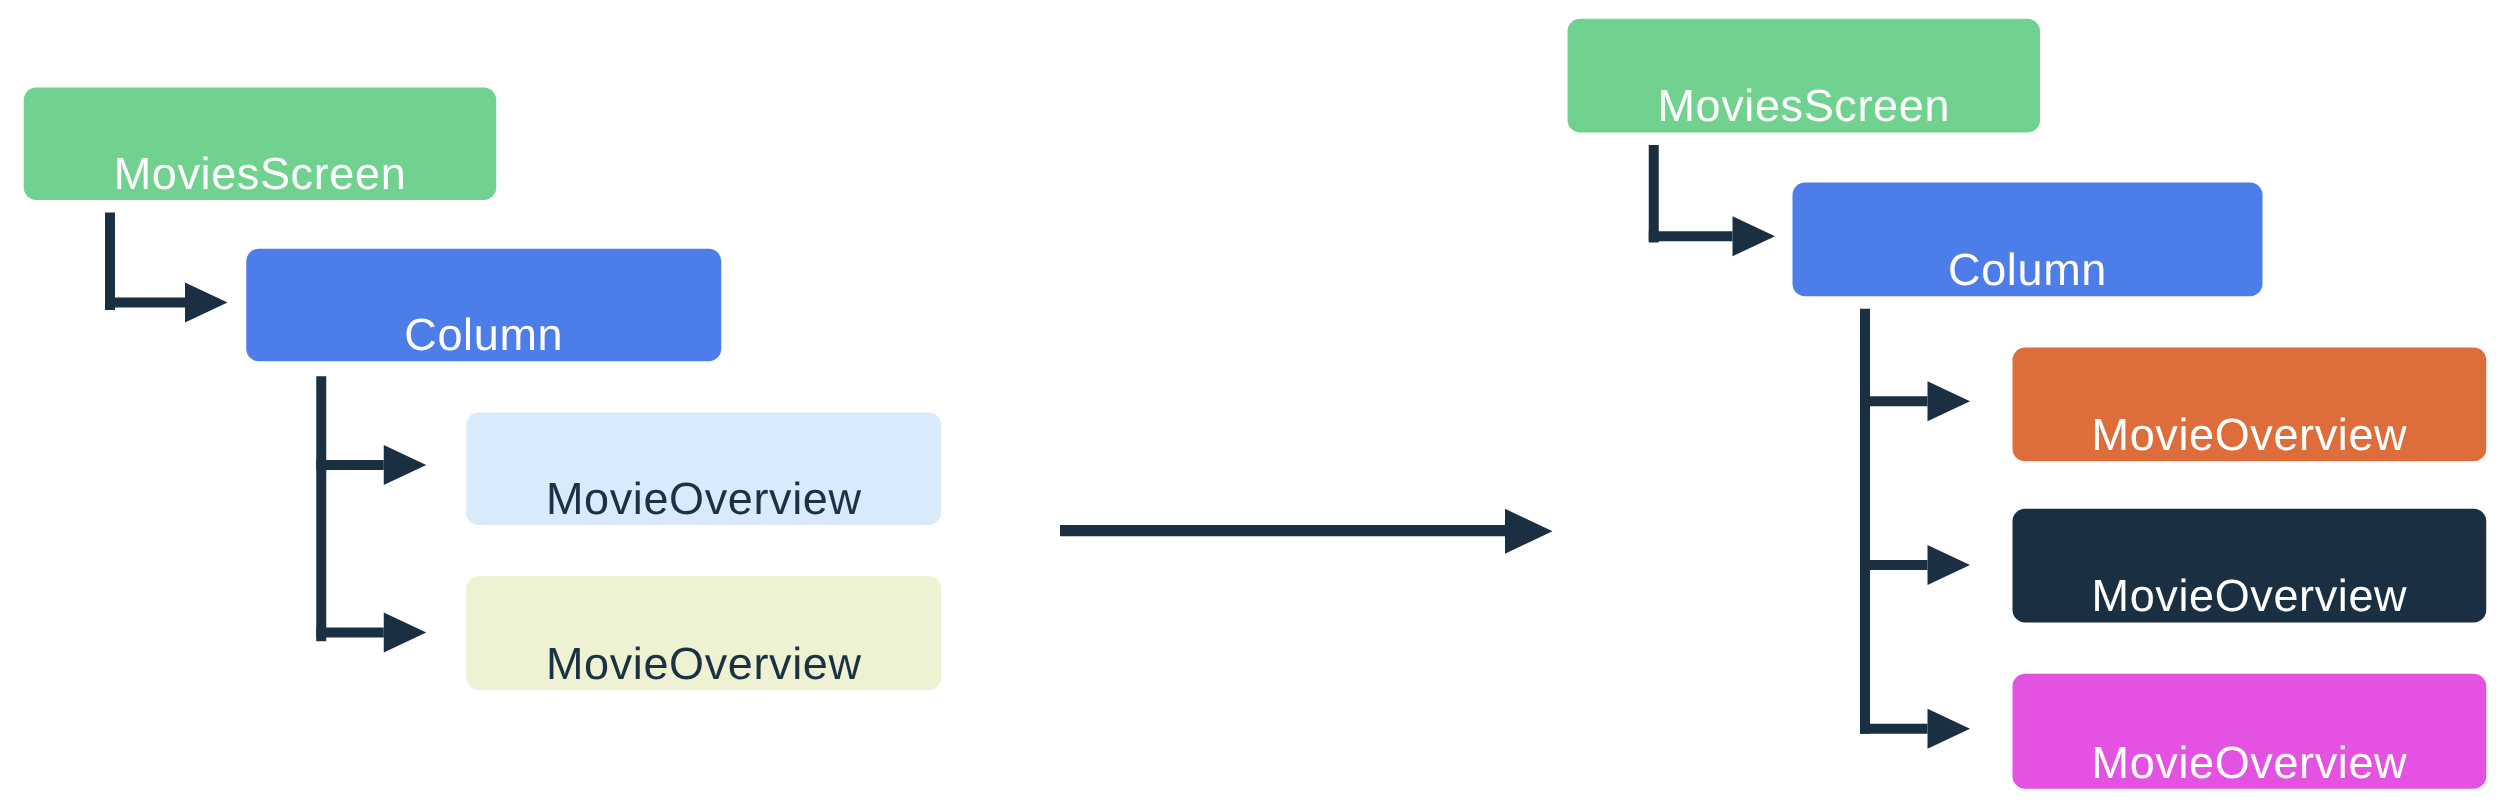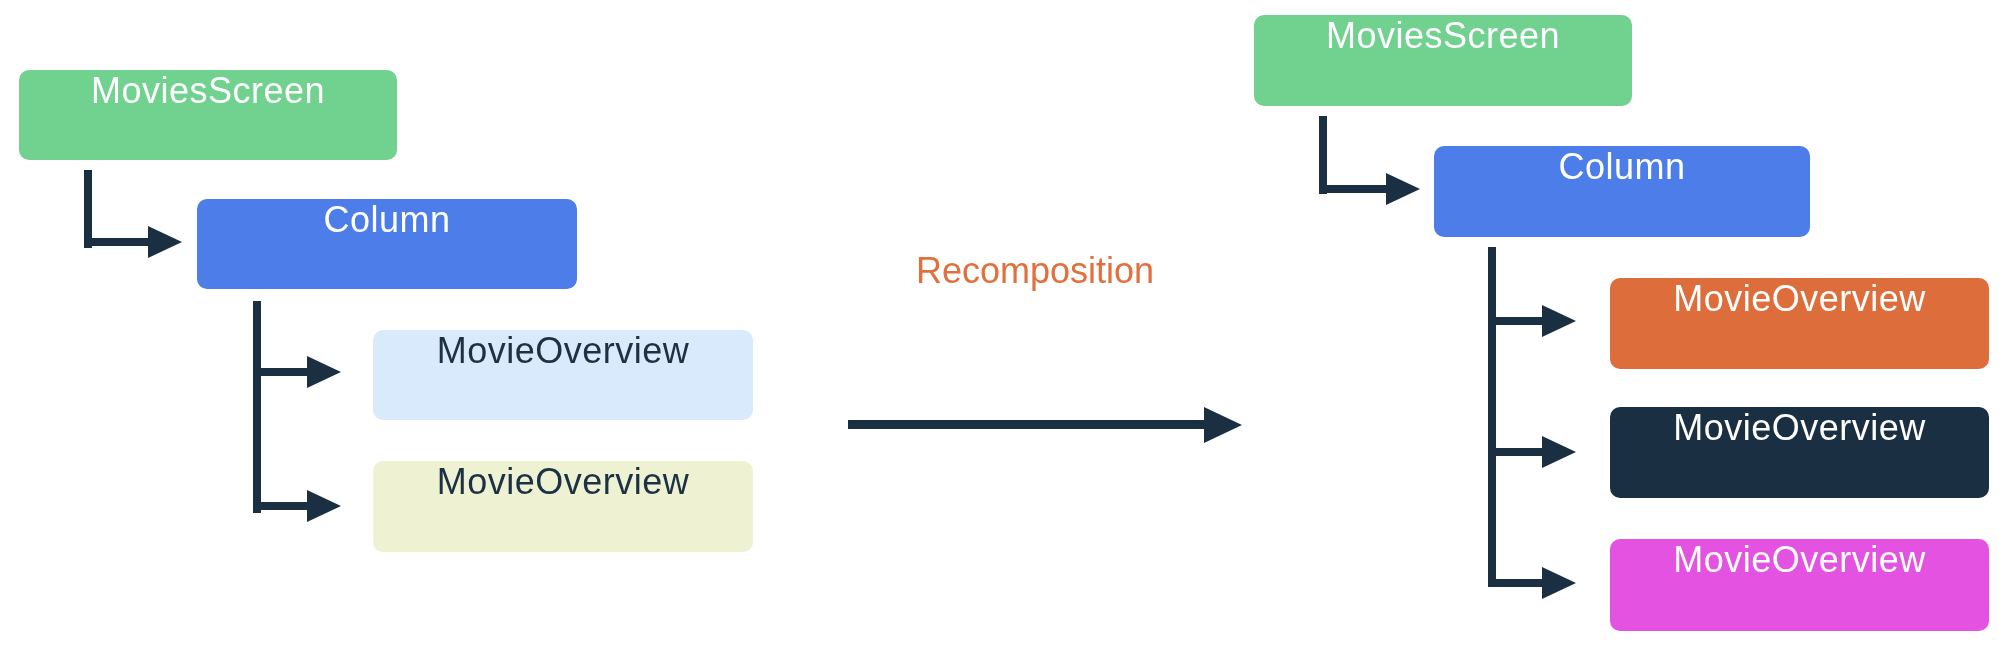--- a/index.html
+++ b/index.html
@@ -5,21 +5,21 @@
   html,body{margin:0;padding:0;background:#ffffff;}
   #stage{
     position:relative;
     width:1999px;height:648px;
     background:#ffffff;
     font-family:"Liberation Sans", sans-serif;
     overflow:hidden;
   }
   .node{
     position:absolute;
-    display:flex;align-items:flex-start;justify-content:center;
+    display:flex;align-items:flex-end;justify-content:center;
     border-radius:10px;
     font-size:36px;
     letter-spacing:0.5px;
     white-space:nowrap;
   }
   .seg{position:absolute;}
   .head{
     position:absolute;width:0;height:0;
     border-top:16px solid transparent;
     border-bottom:16px solid transparent;
@@ -65,21 +65,20 @@
 
   <div class="node" style="left: 373px; top: 330px; width: 380px; height: 90px; background-color: rgb(216, 234, 251); color: rgb(28, 49, 68);">
     <span>MovieOverview</span>
   </div>
 
   <div class="node" style="left: 373px; top: 461px; width: 380px; height: 91px; background-color: rgb(238, 242, 211); color: rgb(28, 49, 68);">
     <span>MovieOverview</span>
   </div>
 
   <div class="caption" style="color: rgb(226, 112, 60);">
-    <div>Recomposition</div>
   </div>
 
   <div class="seg" style="left: 848px; top: 420px; width: 356px; height: 9px; background-color: rgb(27, 47, 66);"></div>
   <div class="head-big" style="left: 1204px; top: 407px; border-left-color: rgb(27, 47, 66);"></div>
 
   <div class="node" style="left: 1254px; top: 15px; width: 378px; height: 91px; background-color: rgb(112, 210, 142); color: rgb(255, 255, 255);">
     <span>MoviesScreen</span>
   </div>
 
   <div class="seg" style="left: 1319px; top: 116px; width: 8px; height: 78px; background-color: rgb(27, 47, 66);"></div>

